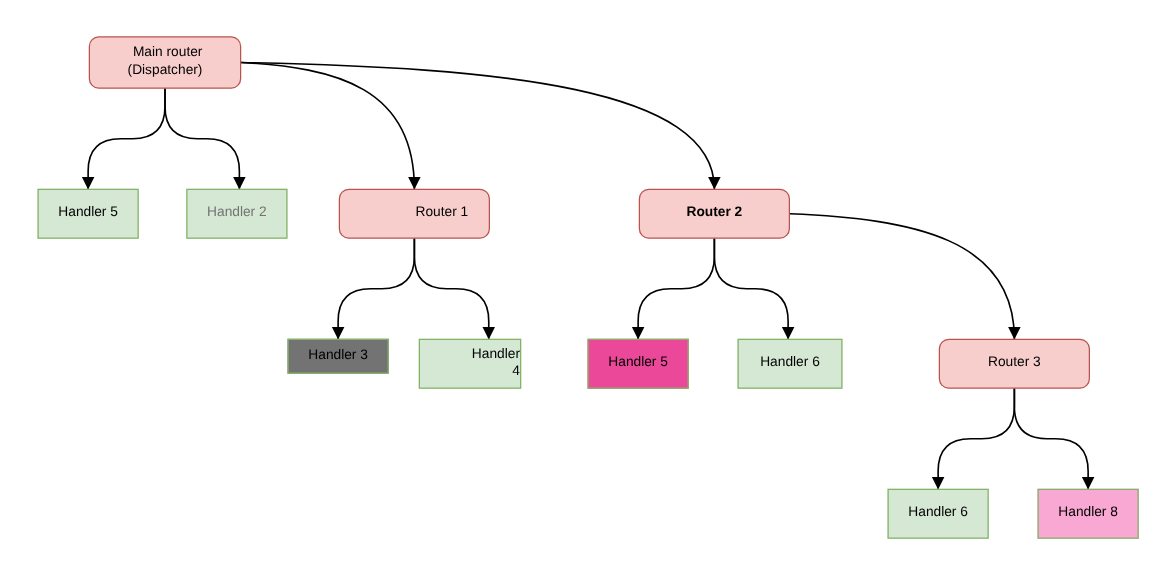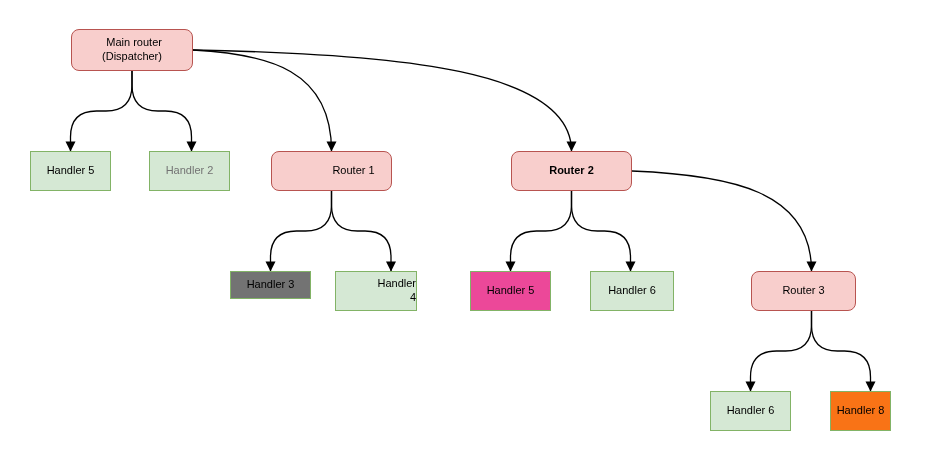--- a/index.html
+++ b/index.html
@@ -67,16 +67,16 @@
 <div class="node router" style="left: 71px; top: 29px; width: 122px; height: 42px; background: rgb(248, 206, 204); border-color: rgb(184, 84, 80); color: rgb(0, 0, 0);">Main router
 (Dispatcher)</div>
     <div class="node handler" style="left: 30px; top: 151px; width: 81px; height: 40px; background: rgb(213, 232, 212); border-color: rgb(130, 179, 102); color: rgb(0, 0, 0);">Handler 5</div>
     <div class="node handler" style="left: 149px; top: 151px; width: 81px; height: 40px; background: rgb(213, 232, 212); border-color: rgb(130, 179, 102); color: #737373;">Handler 2</div>
     <div class="node router" style="left: 271px; top: 151px; width: 121px; height: 40px; background: rgb(248, 206, 204); border-color: rgb(184, 84, 80); color: rgb(0, 0, 0); padding-left: 44px;">Router 1</div>
     <div class="node router" style="left: 511px; top: 151px; width: 121px; height: 40px; background: rgb(248, 206, 204); border-color: rgb(184, 84, 80); color: rgb(0, 0, 0); font-weight: bold;">Router 2</div>
     <div class="node handler" style="left: 230px; top: 271px; width: 81px; height: 28px; background: #737373; border-color: rgb(130, 179, 102); color: rgb(0, 0, 0);">Handler 3</div>
     <div class="node handler" style="left: 335px; top: 271px; width: 82px; height: 40px; background: rgb(213, 232, 212); border-color: rgb(130, 179, 102); color: rgb(0, 0, 0); padding-left: 40px;">Handler 4</div>
     <div class="node handler" style="left: 470px; top: 271px; width: 81px; height: 40px; background: #ec4899; border-color: rgb(130, 179, 102); color: rgb(0, 0, 0);">Handler 5</div>
     <div class="node handler" style="left: 590px; top: 271px; width: 84px; height: 40px; background: rgb(213, 232, 212); border-color: rgb(130, 179, 102); color: rgb(0, 0, 0);">Handler 6</div>
-    <div class="node router" style="left: 751px; top: 271px; width: 105px; height: 40px; background: rgb(248, 206, 204); border-color: rgb(184, 84, 80); color: rgb(0, 0, 0);">Router 3</div>
+    <div class="node router" style="left: 751px; top: 271px; width: 121px; height: 40px; background: rgb(248, 206, 204); border-color: rgb(184, 84, 80); color: rgb(0, 0, 0);">Router 3</div>
     <div class="node handler" style="left: 710px; top: 391px; width: 81px; height: 40px; background: rgb(213, 232, 212); border-color: rgb(130, 179, 102); color: rgb(0, 0, 0);">Handler 6</div>
-    <div class="node handler" style="left: 830px; top: 391px; width: 61px; height: 40px; background: #f97316; border-color: rgb(130, 179, 102); color: rgb(0, 0, 0);">Handler 8</div>
+    <div class="node handler" style="left: 830px; top: 391px; width: 81px; height: 40px; background: #f9a8d4; border-color: rgb(130, 179, 102); color: rgb(0, 0, 0);">Handler 8</div>
   </div>
 
 </body></html>

